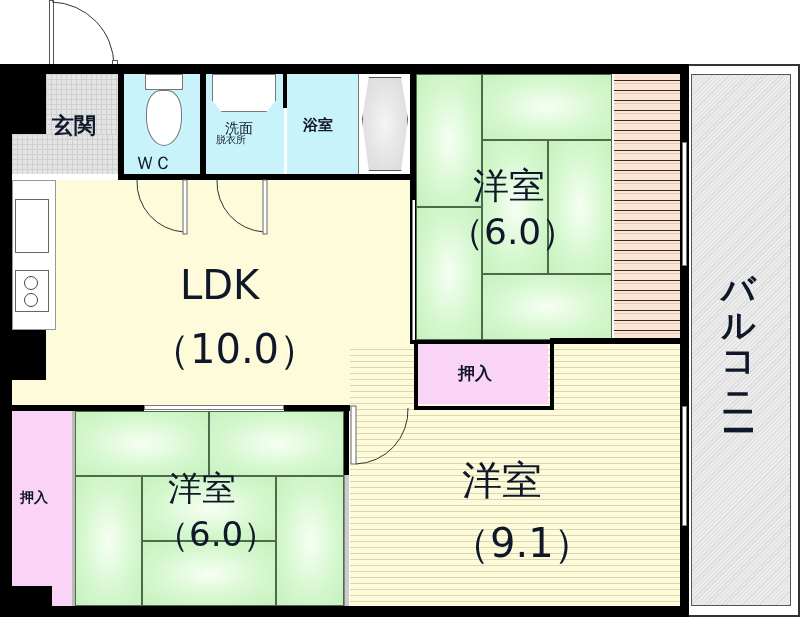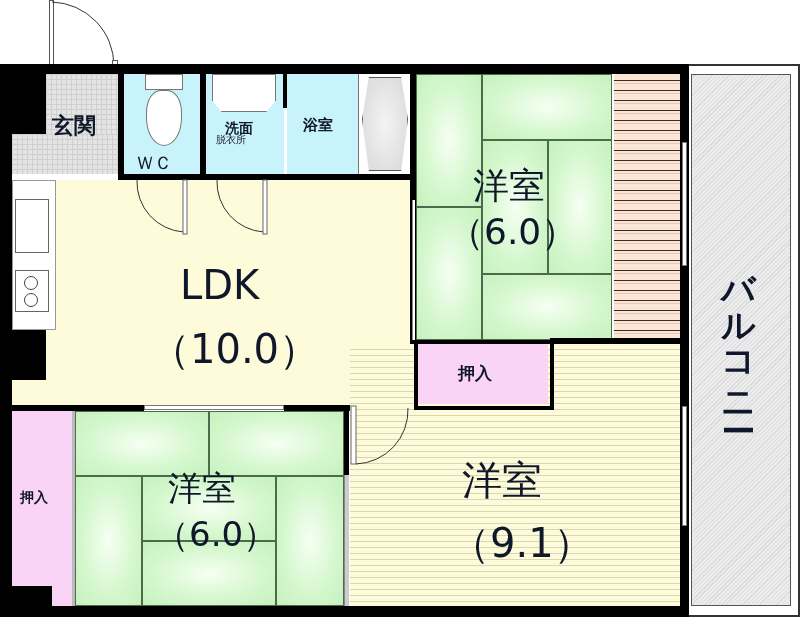--- a/index.html
+++ b/index.html
@@ -37,21 +37,21 @@
 
 <div class="abs wall" style="left:118px;top:64px;width:6px;height:116px;"></div>
 <div class="abs blue" style="left:124px;top:74px;width:76px;height:100px;"></div>
 <div class="abs" style="left:145px;top:74px;width:38px;height:16px;background:#fff;border:1px solid #777;"></div>
 <div class="abs" style="left:146px;top:90px;width:36px;height:56px;background:#fff;border:1px solid #777;border-radius:40% 40% 50% 50%;"></div>
 <div class="label" style="left:136px;top:151px;font-size:18px;">ＷＣ</div>
 <div class="abs wall" style="left:200px;top:64px;width:6px;height:116px;"></div>
 
 <div class="abs blue" style="left:206px;top:74px;width:78px;height:100px;"></div>
 <div class="abs" style="left:212px;top:74px;width:64px;height:38px;background:#fff;border:1px solid #777;clip-path:polygon(0 0,100% 0,100% 70%,85% 100%,15% 100%,0 70%);"></div>
-<div class="label" style="left:225px;top:120px;font-size:14px;font-weight:bold;">洗面</div>
+<div class="label" style="left:225px;top:120px;font-size:14px;">洗面</div>
 <div class="label" style="left:216px;top:133px;font-size:10px;">脱衣所</div>
 <div class="abs wall" style="left:283px;top:74px;width:4px;height:34px;"></div>
 
 <div class="abs blue" style="left:287px;top:74px;width:124px;height:100px;"></div>
 <div class="abs" style="left:358px;top:74px;width:53px;height:100px;background:#fff;border-left:1px solid #777;"></div>
 <div class="abs" style="left:362px;top:77px;width:46px;height:94px;background:radial-gradient(ellipse,#f4f4f4,#d8d8d8);border:1px solid #555;clip-path:polygon(15% 0,85% 0,100% 45%,85% 100%,15% 100%,0 45%);"></div>
 <div class="label" style="left:303px;top:116px;font-size:15px;font-weight:bold;">浴室</div>
 
 <div class="abs wall" style="left:118px;top:174px;width:296px;height:6px;"></div>
 

